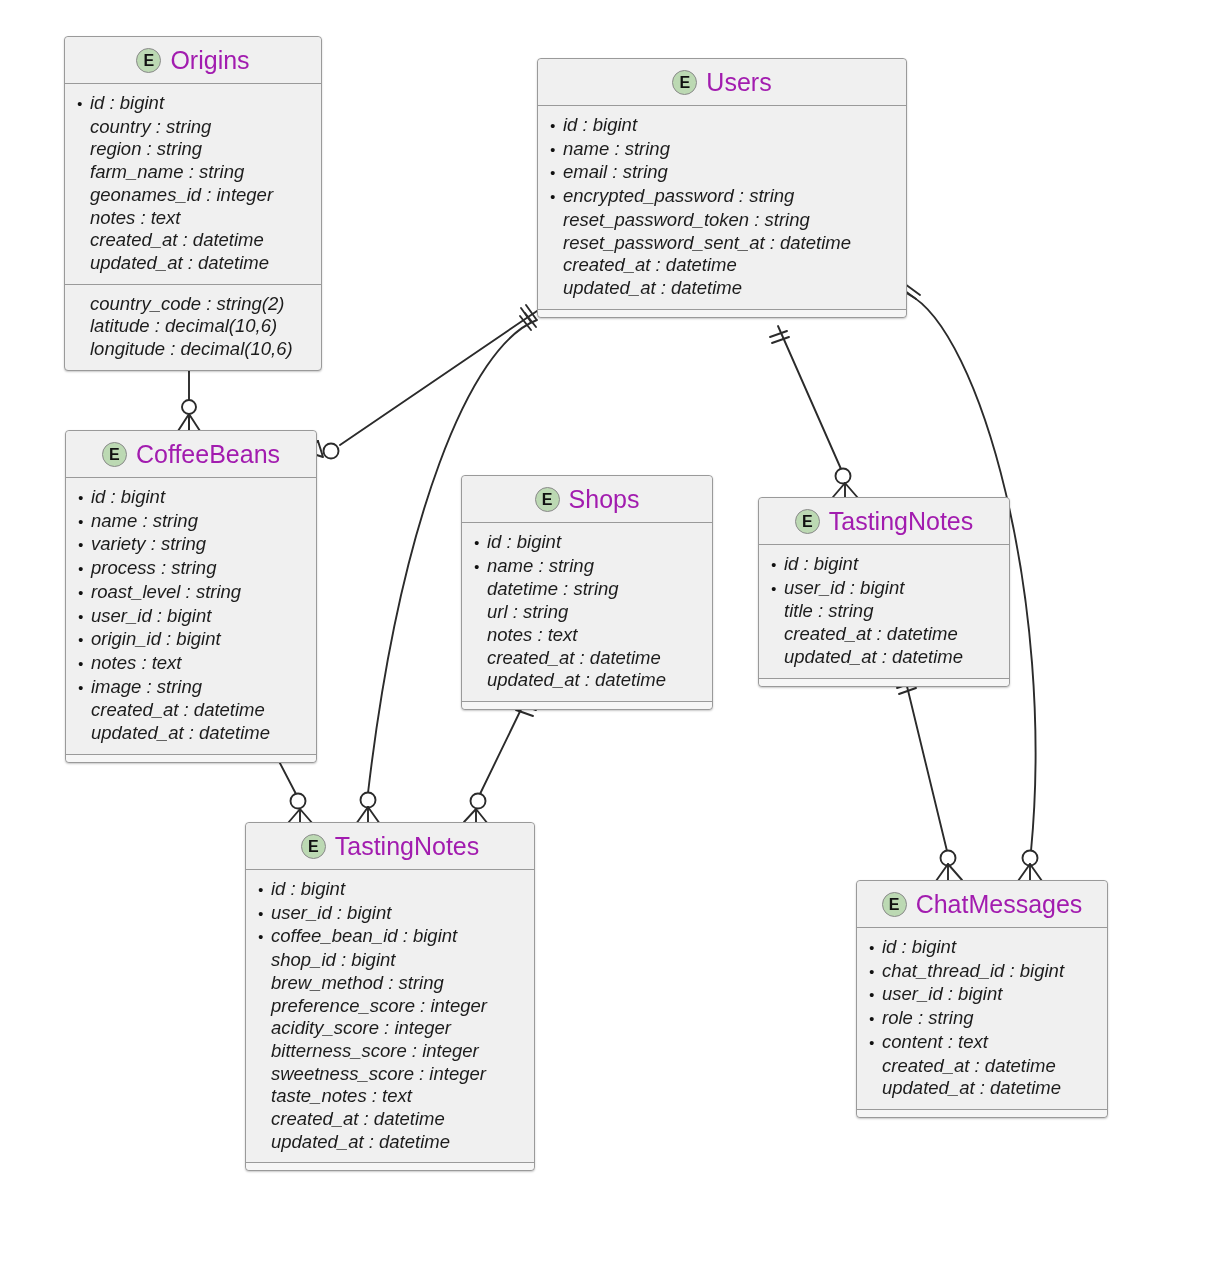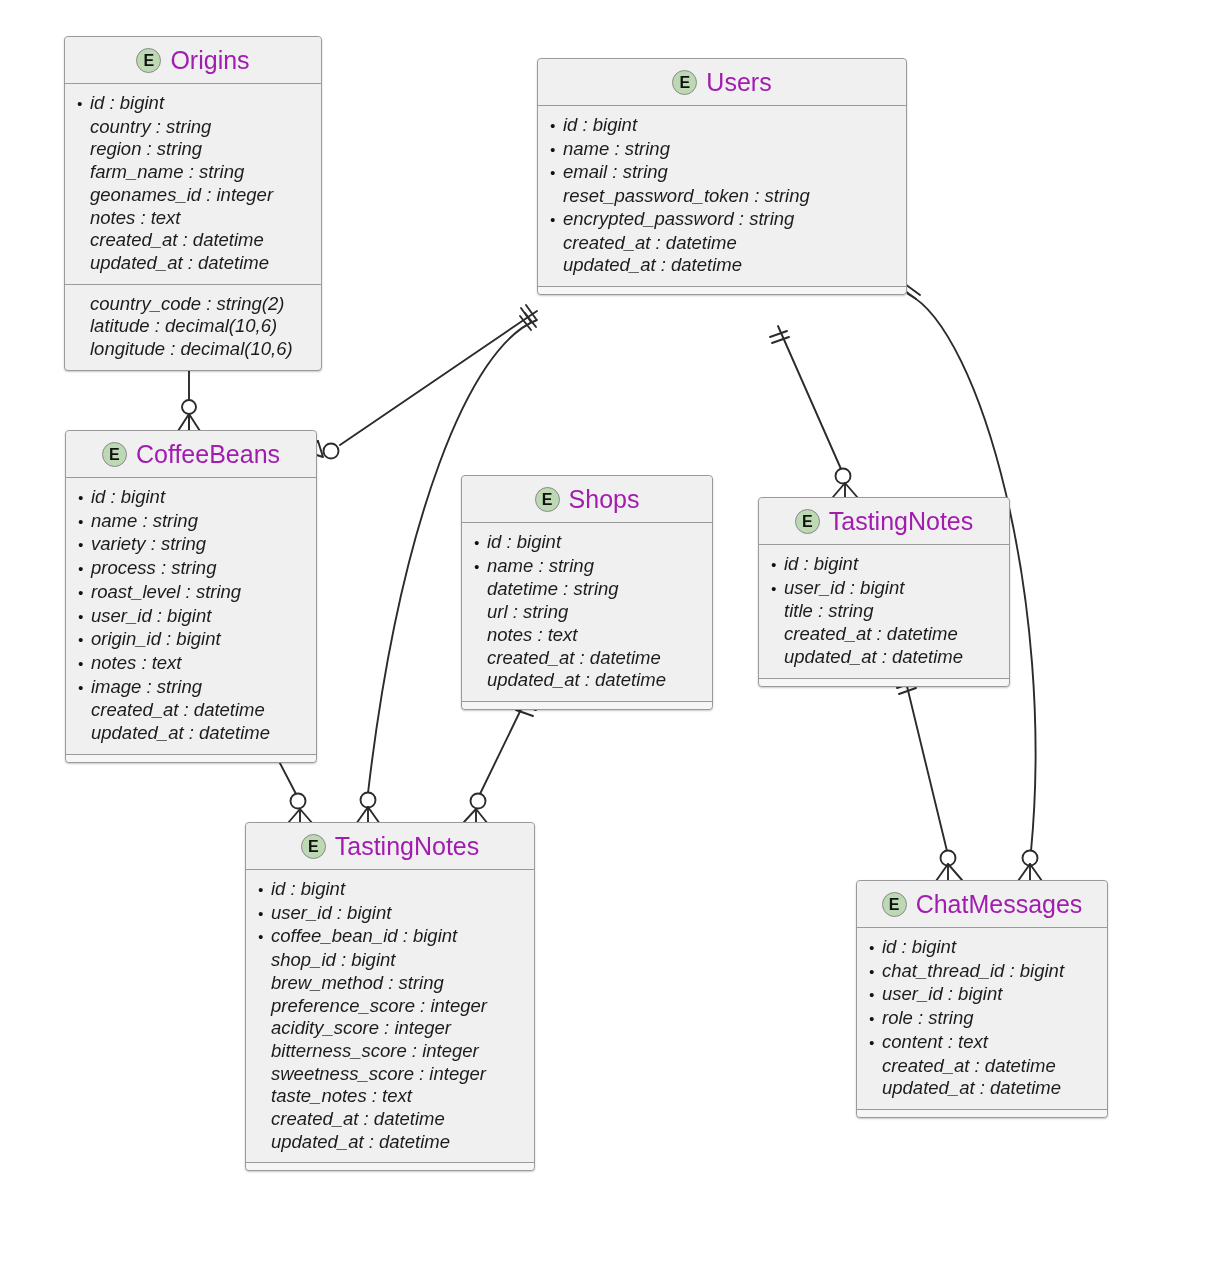--- a/index.html
+++ b/index.html
@@ -243,26 +243,30 @@
         </div>
         <div class="field">
           <span class="bullet on"></span>
           <span>name : string</span>
         </div>
         <div class="field">
           <span class="bullet on"></span>
           <span>email : string</span>
         </div>
         <div class="field">
+          <span class="bullet on"></span>
+          <span>encrypted_password : string</span>
+        </div>
+        <div class="field">
           <span class="bullet"></span>
           <span>reset_password_token : string</span>
         </div>
         <div class="field">
-          <span class="bullet on"></span>
-          <span>encrypted_password : string</span>
+          <span class="bullet"></span>
+          <span>reset_password_sent_at : datetime</span>
         </div>
         <div class="field">
           <span class="bullet"></span>
           <span>created_at : datetime</span>
         </div>
         <div class="field">
           <span class="bullet"></span>
           <span>updated_at : datetime</span>
         </div>
       </div>

